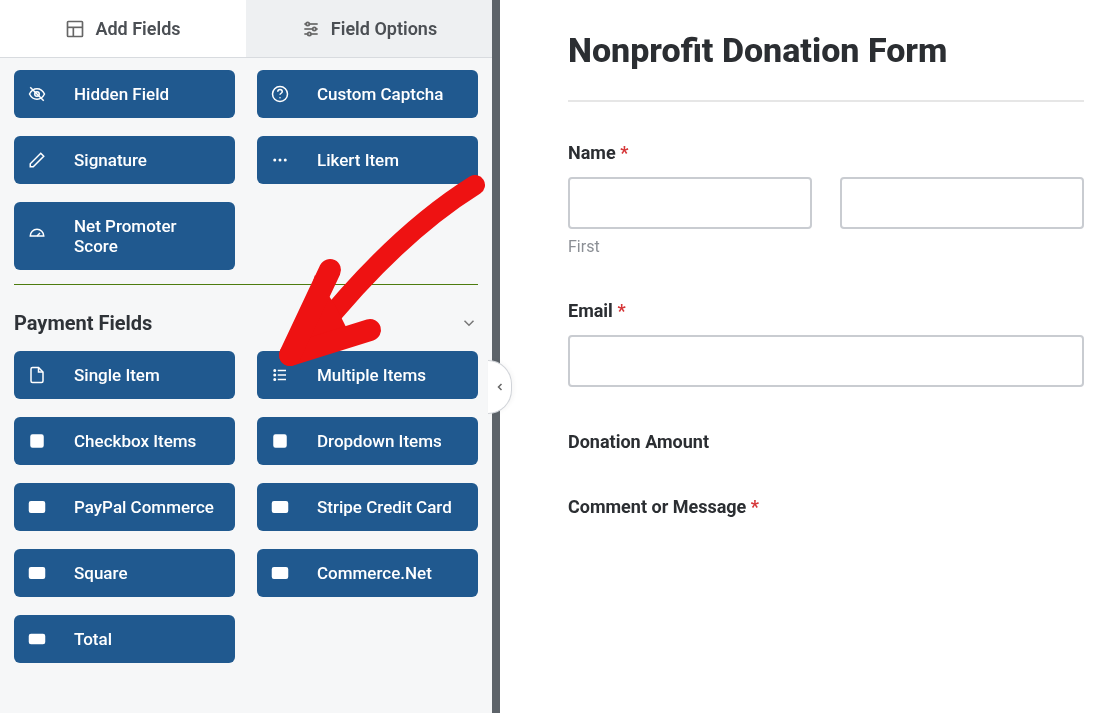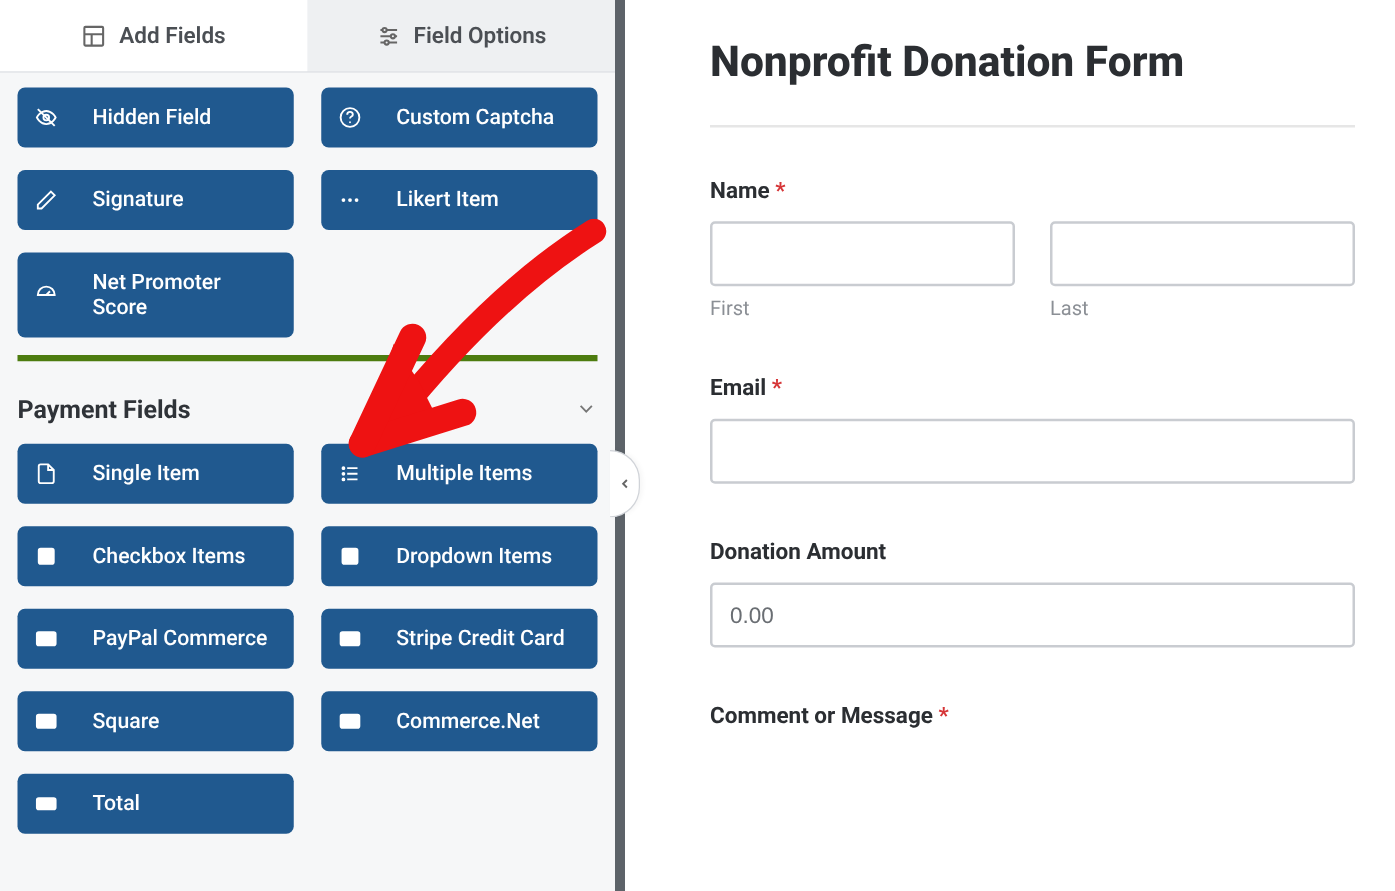--- a/index.html
+++ b/index.html
@@ -61,21 +61,21 @@
       font-weight: 500;
       cursor: pointer;
     }
     .field-btn svg { width: 18px; height: 18px; flex-shrink: 0; fill: #fff; }
     .section-header {
       display: flex;
       align-items: center;
       justify-content: space-between;
       padding: 26px 0 16px 0;
       margin-top: 14px;
-      border-top: 5px solid #4d7c0f;
+      border-top: 1px solid #4d7c0f;
     }
     .section-title {
       font-size: 20px;
       font-weight: 700;
       color: #2f3338;
     }
     .chev { width: 18px; height: 18px; color: #777; }
     .collapse-handle {
       position: absolute;
       right: -20px;
@@ -316,36 +316,34 @@
       <span>Name</span>
       <span class="req">*</span>
     </label>
     <div class="name-row">
       <div class="name-col">
         <input type="text" class="text-input" style="">
         <span class="sublabel">First</span>
       </div>
       <div class="name-col">
         <input type="text" class="text-input" style="">
-        <span class="sublabel">Last</span>
       </div>
     </div>
   </div>
 
   <div class="form-field">
     <label class="form-label">
       <span>Email</span>
       <span class="req">*</span>
     </label>
     <input type="text" class="text-input" style="">
   </div>
 
   <div class="form-field">
     <label class="form-label">Donation Amount</label>
-    <input type="text" class="amount-input" value="0.00" style="">
   </div>
 
   <div class="form-field">
     <label class="form-label">
       <span>Comment or Message</span>
       <span class="req">*</span>
     </label>
   </div>
 </div>
 

